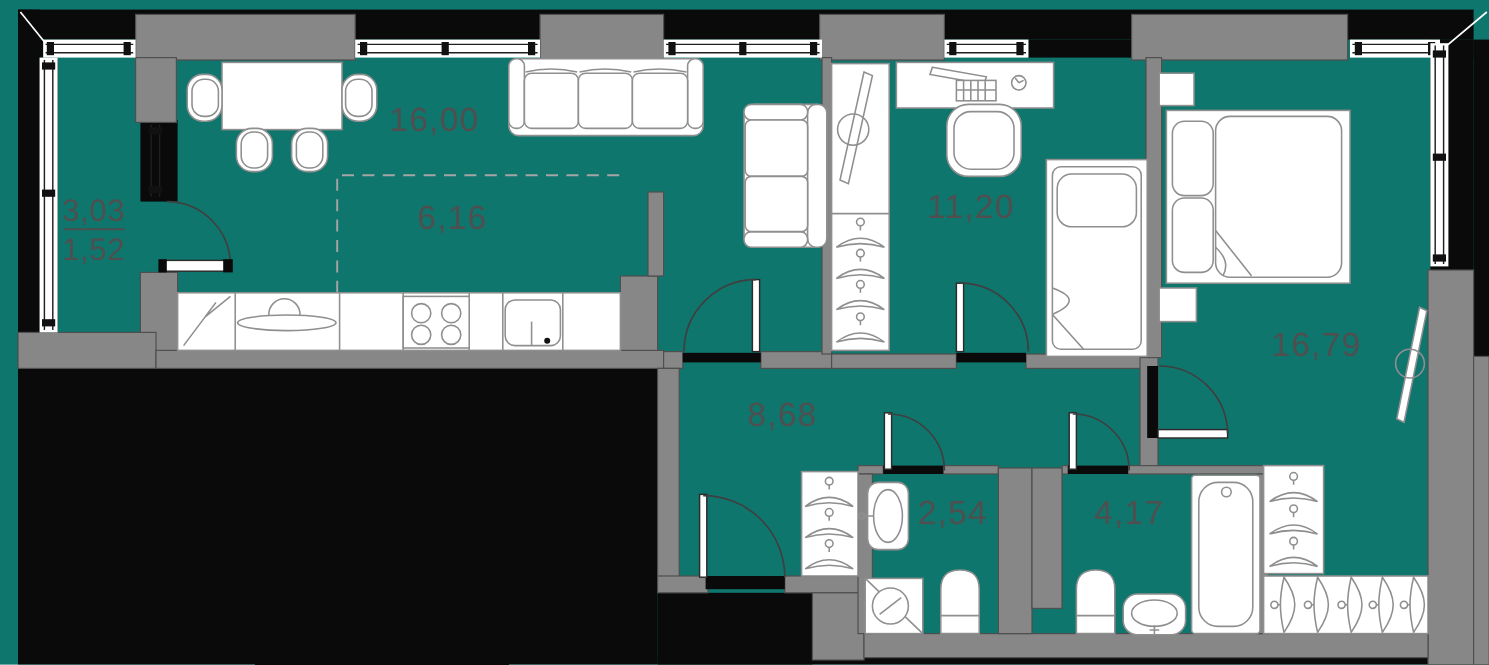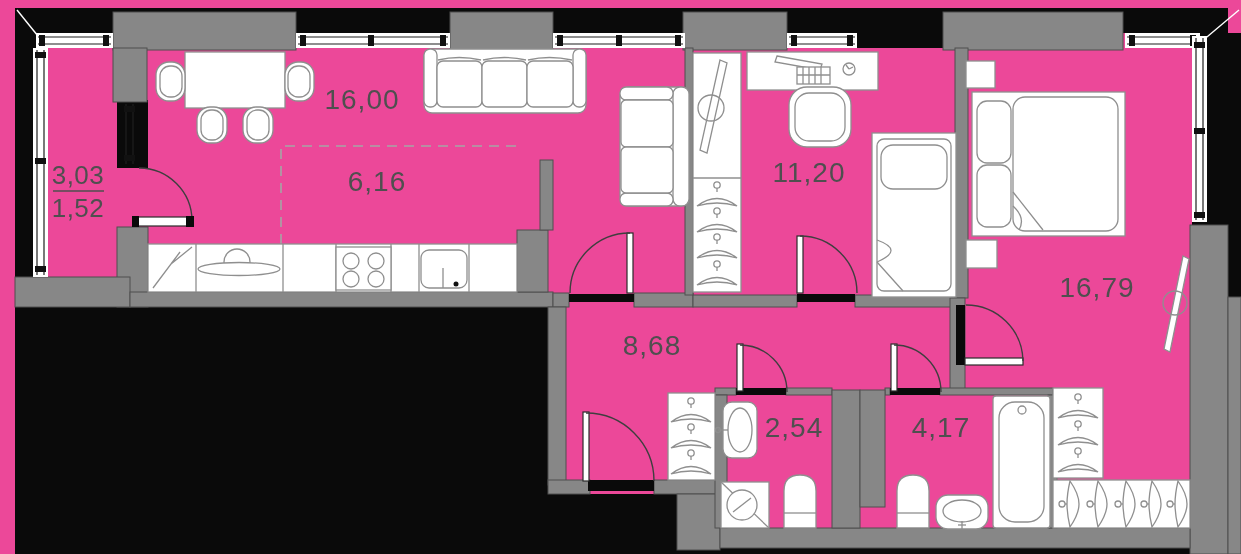--- a/index.html
+++ b/index.html
@@ -1,17 +1,17 @@
 <!DOCTYPE html>
 <html><head>
 <meta charset="utf-8">
 <style>
   html,body{margin:0;padding:0;background:#ffffff;}
   body{font-family:"Liberation Sans", sans-serif;}
-  .plan-wrap{width:1241px;height:554px;position:relative;background:#ec4899;overflow:hidden;text-decoration:underline;}
+  .plan-wrap{width:1241px;height:554px;position:relative;background:#0f766e;overflow:hidden;text-decoration:underline;}
   svg{display:block;}
   .wall{fill:#878787;stroke:#4f4f4f;stroke-width:1;}
   .ext{fill:#0a0a0a;stroke:none;}
   .win{fill:#ffffff;stroke:none;}
   .winline{stroke:#1f1f1f;stroke-width:1.2;fill:none;}
   .mull{fill:#111;}
   .furn{stroke:#8f8f8f;stroke-width:1.3;fill:#ffffff;}
   .furnline{stroke:#8f8f8f;stroke-width:1.3;fill:none;}
   .doorarc{stroke:#3f3f3f;stroke-width:1.4;fill:none;}
   .leaf{fill:#ffffff;stroke:#2b2b2b;stroke-width:1.2;}

